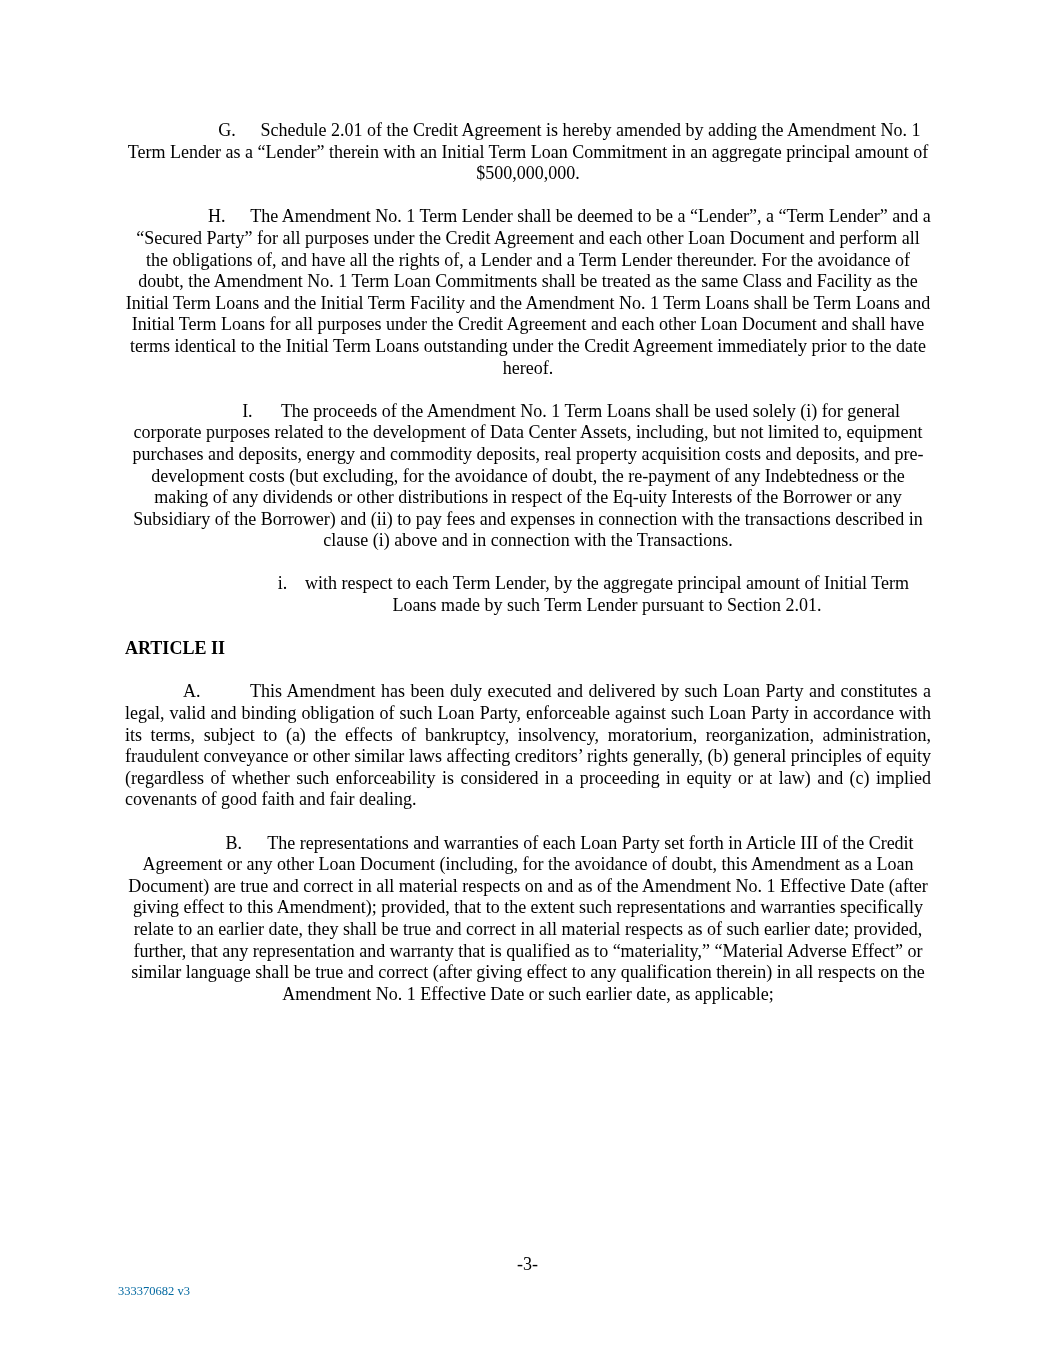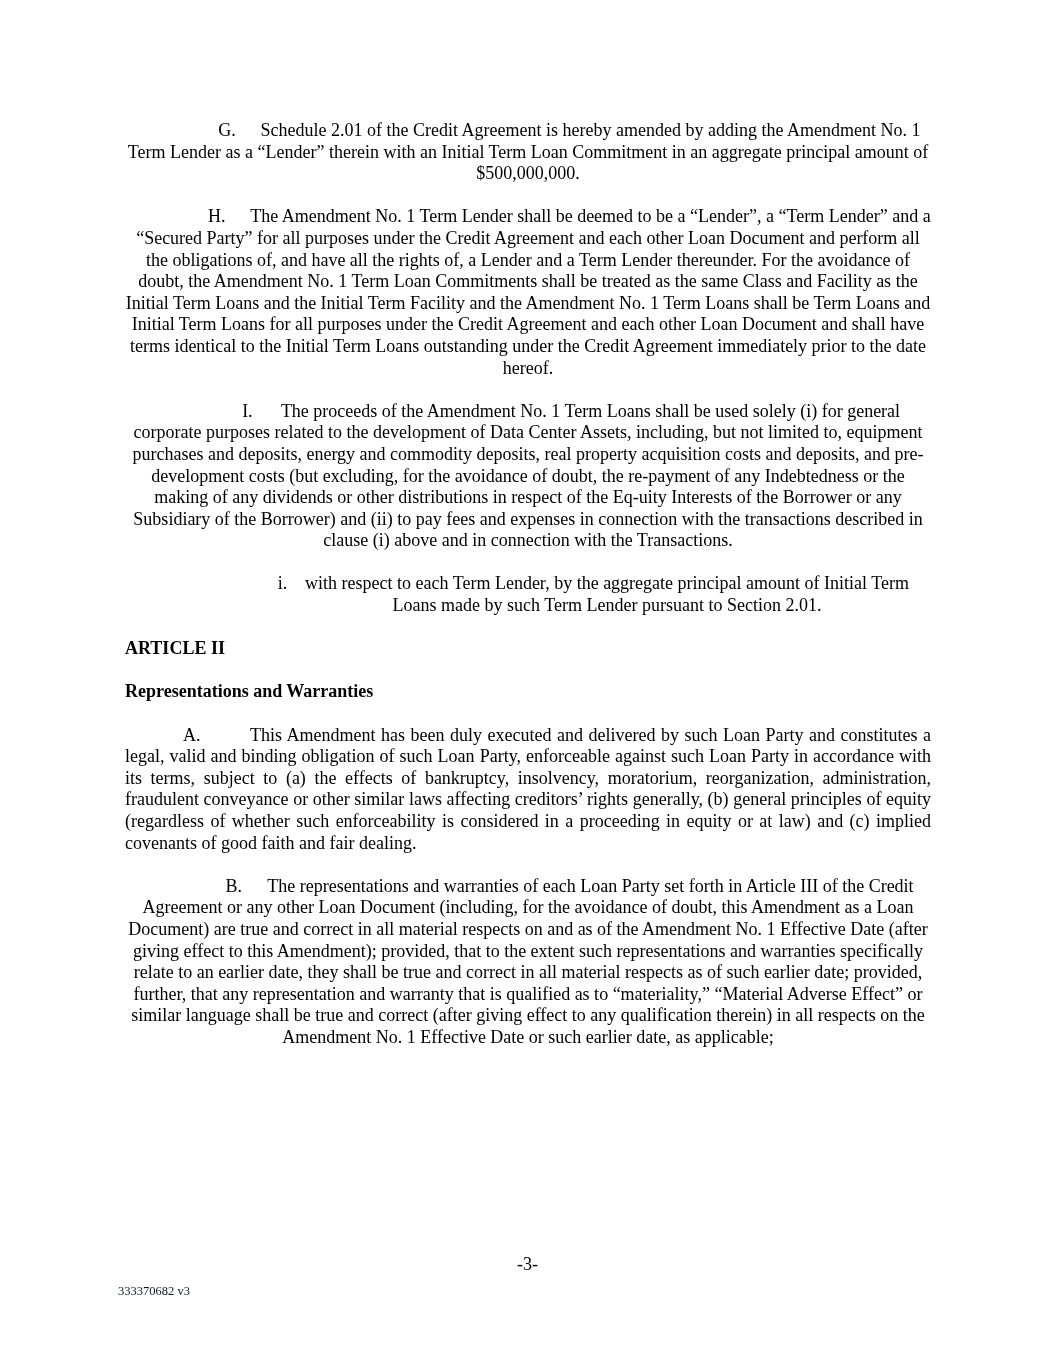--- a/index.html
+++ b/index.html
@@ -67,41 +67,40 @@
     font-family: "Liberation Serif", serif;
     font-size: 18px;
     color: #000000;
   }
   .footer-note {
     position: absolute;
     top: 1281px;
     left: 118px;
     font-family: "Liberation Serif", serif;
     font-size: 12.5px;
-    color: #0f172a;
+    color: #0369a1;
   }
 </style>
 </head>
 <body>
 
 <div class="page">
   <div class="content">
 
     <p class="para"><span class="plabel">G.</span><span>Schedule 2.01 of the Credit Agreement is hereby amended by adding the Amendment No. 1 Term Lender as a “Lender” therein with an Initial Term Loan Commitment in an aggregate principal amount of $500,000,000.</span></p>
 
     <p class="para"><span class="plabel">H.</span><span>The Amendment No. 1 Term Lender shall be deemed to be a “Lender”, a “Term Lender” and a “Secured Party” for all purposes under the Credit Agreement and each other Loan Document and perform all the obligations of, and have all the rights of, a Lender and a Term Lender thereunder.  For the avoidance of doubt, the Amendment No. 1 Term Loan Commitments shall be treated as the same Class and Facility as the Initial Term Loans and the Initial Term Facility and the Amendment No. 1 Term Loans shall be Term Loans and Initial Term Loans for all purposes under the Credit Agreement and each other Loan Document and shall have terms identical to the Initial Term Loans outstanding under the Credit Agreement immediately prior to the date hereof.</span></p>
 
     <p class="para"><span class="plabel">I.</span><span>The proceeds of the Amendment No. 1 Term Loans shall be used solely (i) for general corporate purposes related to the development of Data Center Assets, including, but not limited to, equipment purchases and deposits, energy and commodity deposits, real property acquisition costs and deposits, and pre-development costs (but excluding, for the avoidance of doubt, the re-payment of any Indebtedness or the making of any dividends or other distributions in respect of the Eq-uity Interests of the Borrower or any Subsidiary of the Borrower) and (ii) to pay fees and expenses in connection with the transactions described in clause (i) above and in connection with the Transactions.</span></p>
 
 
     <p class="list-item"><span class="llabel">i.</span><span>with respect to each Term Lender, by the aggregate principal amount of Initial Term Loans made by such Term Lender pursuant to Section 2.01.</span></p>
 
     <p class="heading">ARTICLE II</p>
 
-    <p class="heading">Representations and Warranties</p>
 
 
     <p class="para justify"><span class="plabel">A.</span><span>This Amendment has been duly executed and delivered by such Loan Party and constitutes a legal, valid and binding obligation of such Loan Party, enforceable against such Loan Party in accordance with its terms, subject to (a) the effects of bankruptcy, insolvency, moratorium, reorganization, administration, fraudulent conveyance or other similar laws affecting creditors’ rights generally, (b) general principles of equity (regardless of whether such enforceability is considered in a proceeding in equity or at law) and (c) implied covenants of good faith and fair dealing.</span></p>
 
     <p class="para"><span class="plabel">B.</span><span>The representations and warranties of each Loan Party set forth in Article III of the Credit Agreement or any other Loan Document (including, for the avoidance of doubt, this Amendment as a Loan Document) are true and correct in all material respects on and as of the Amendment No. 1 Effective Date (after giving effect to this Amendment); provided, that to the extent such representations and warranties specifically relate to an earlier date, they shall be true and correct in all material respects as of such earlier date; provided, further, that any representation and warranty that is qualified as to “materiality,” “Material Adverse Effect” or similar language shall be true and correct (after giving effect to any qualification therein) in all respects on the Amendment No. 1 Effective Date or such earlier date, as applicable;</span></p>
 
   </div>
 
   <div class="page-number">-3-</div>
   <div class="footer-note">333370682 v3</div>

